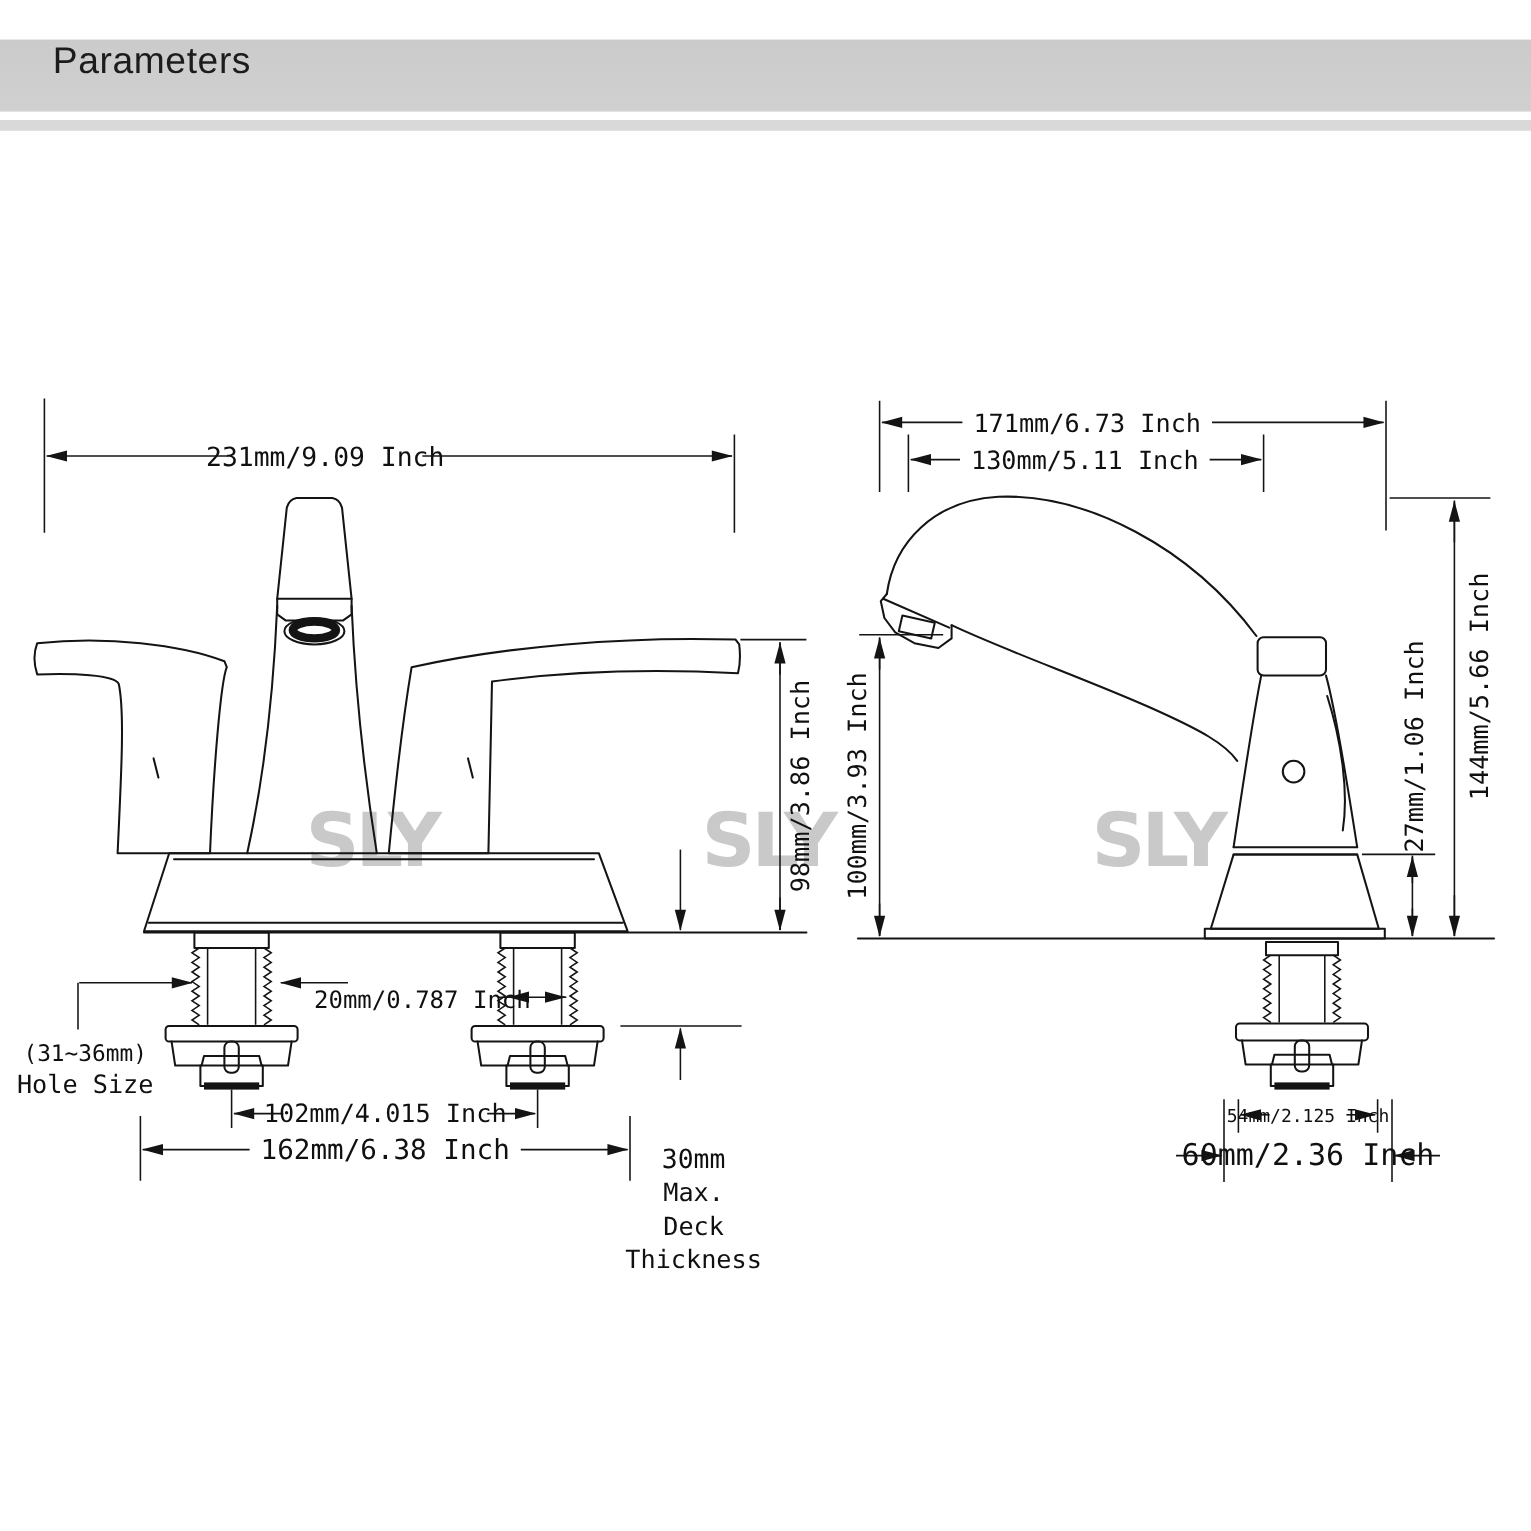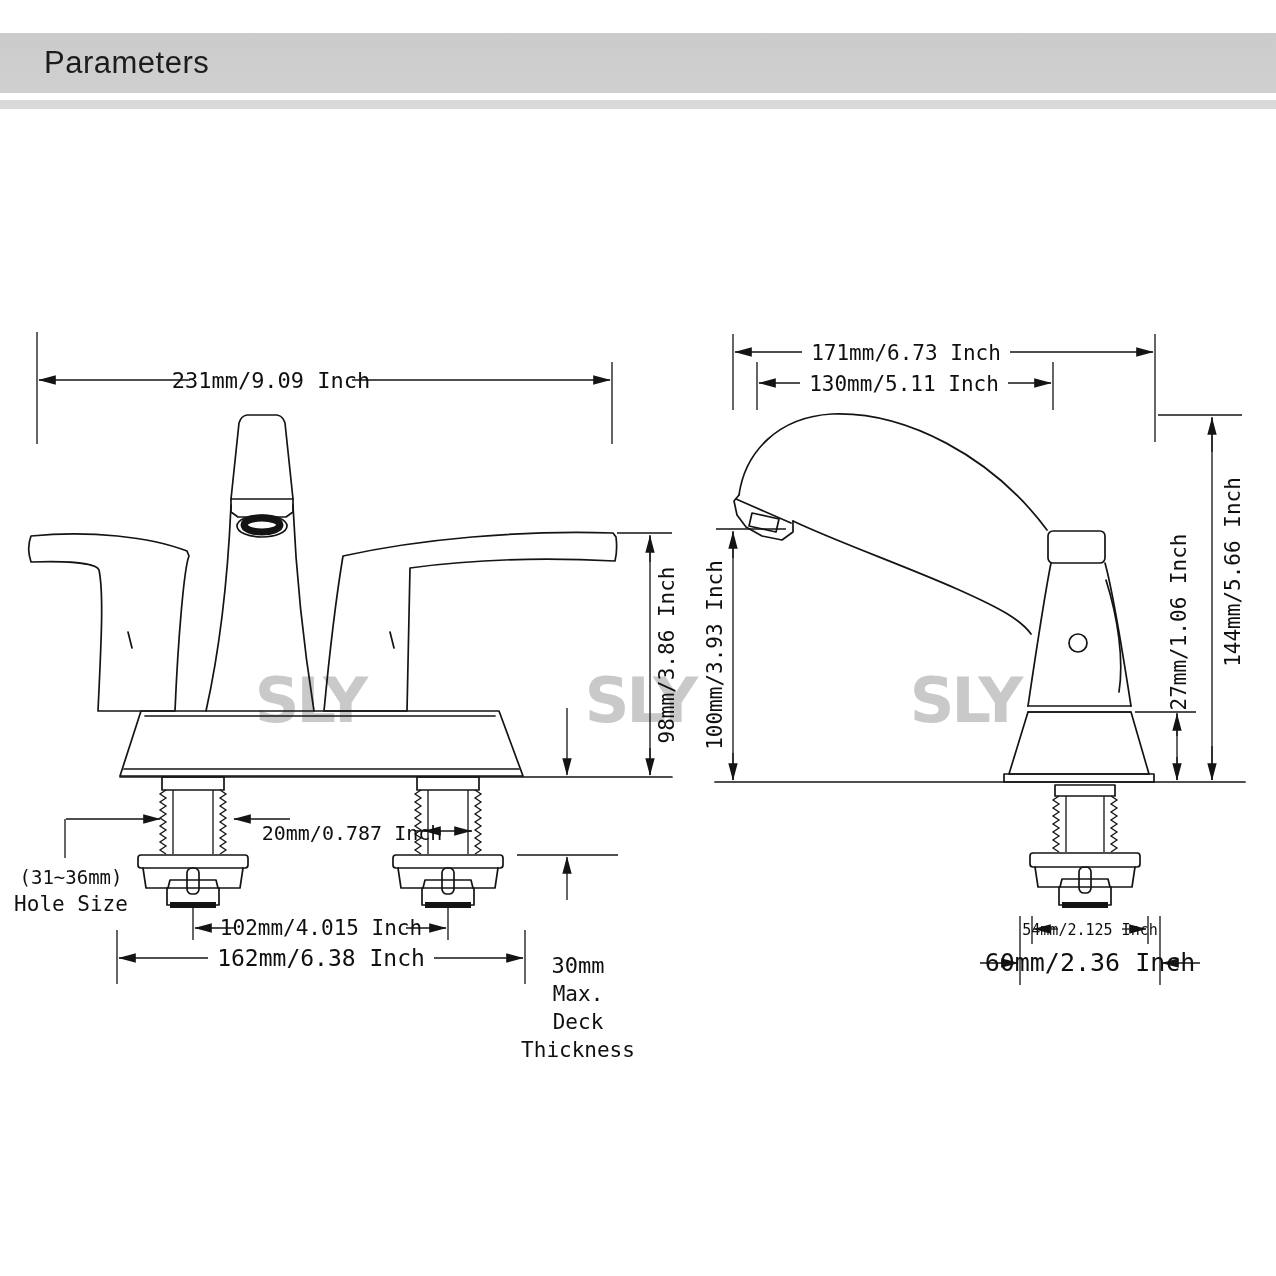--- a/index.html
+++ b/index.html
@@ -1,19 +1,19 @@
 <!DOCTYPE html>
 <html><head>
 <meta charset="utf-8">
 <style>
   html,body{margin:0;padding:0;background:#ffffff;}
   #page{position:relative;width:1276px;height:1276px;background:#fff;overflow:hidden;
         font-family:"Liberation Sans",sans-serif;}
   #header-band{position:absolute;left:0;top:33px;width:1276px;height:60px;
-        background:linear-gradient(#cbcbcb,#d0d0d0);display:flex;align-items:center;}
+        background:linear-gradient(#cbcbcb,#d0d0d0);display:flex;}
   #header-band .title{font-size:31px;color:#1c1c1c;margin-left:44px;letter-spacing:0.5px;}
   #header-substrip{position:absolute;left:0;top:100px;width:1276px;height:9px;background:#d9d9d9;}
   svg{position:absolute;left:0;top:0;}
   .ln{stroke:#141414;stroke-width:1.7;fill:none;stroke-linecap:round;stroke-linejoin:round;}
   .dim{stroke:#141414;stroke-width:1.3;fill:none;}
   .dimtxt{font-family:"DejaVu Sans Mono","Liberation Mono",monospace;fill:#101010;}
   .wm{font-family:"DejaVu Sans",sans-serif;font-weight:bold;font-size:62px;letter-spacing:-3px;}
 </style>
 </head>
 <body>

